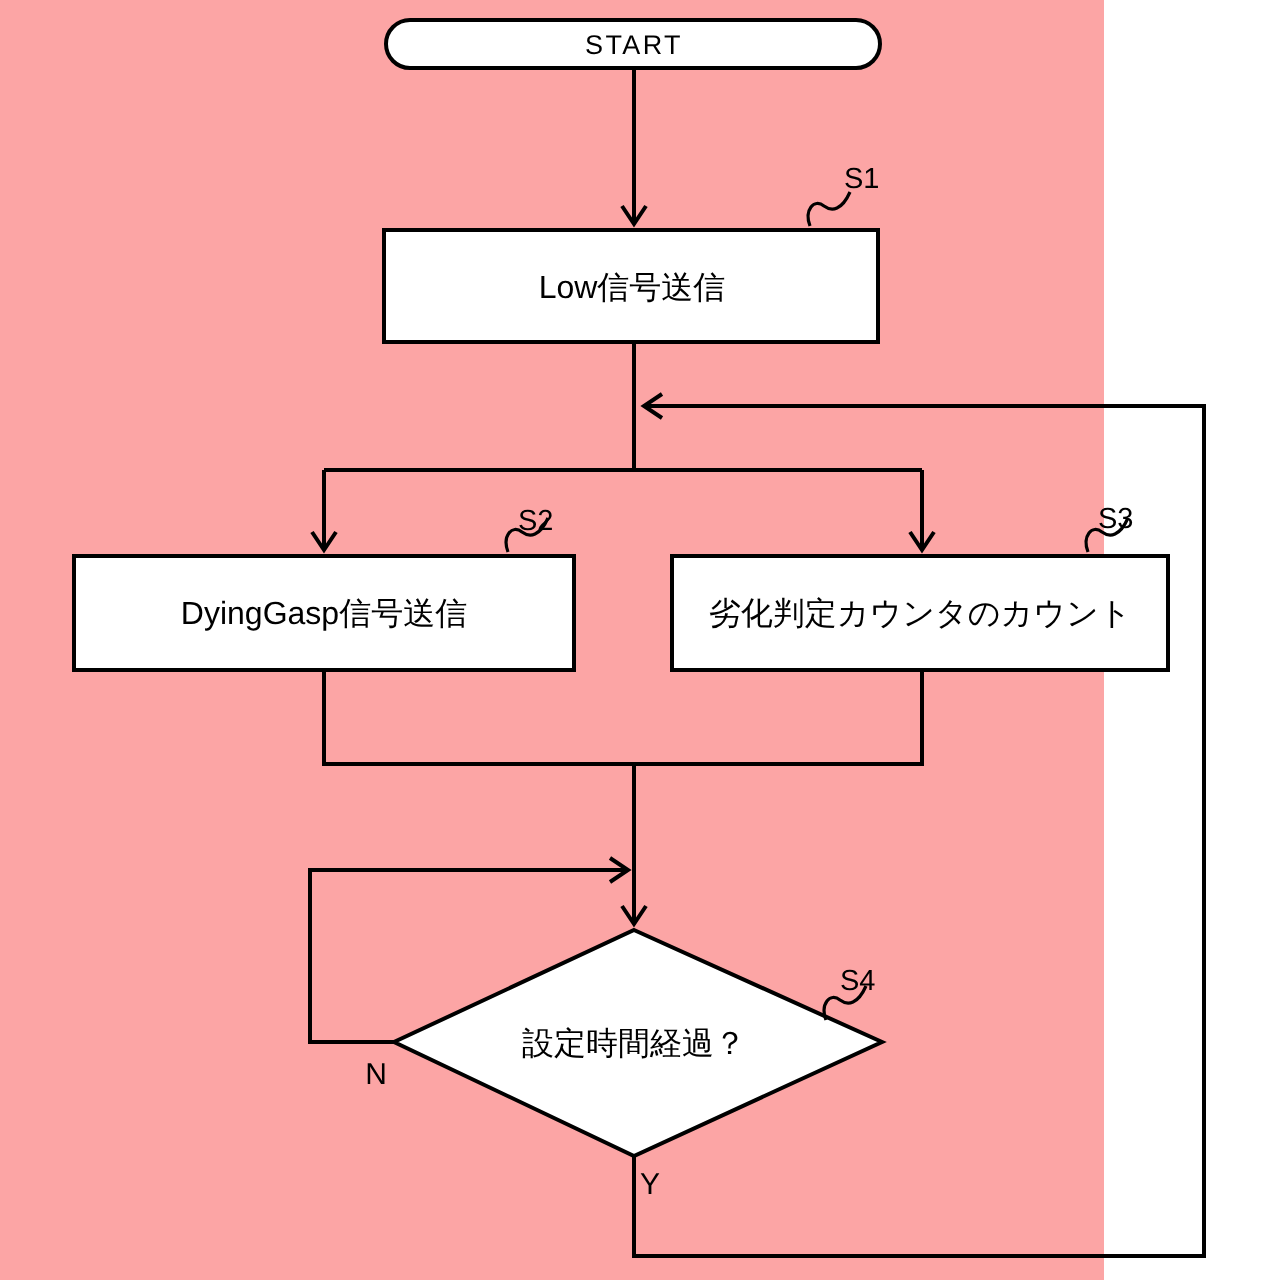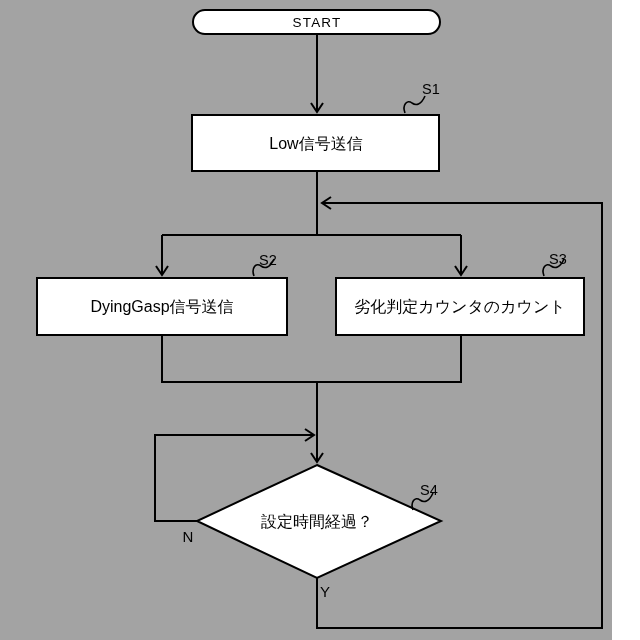--- a/index.html
+++ b/index.html
@@ -4,23 +4,23 @@
 <style>
   html, body {
     margin: 0;
     padding: 0;
     background: #ffffff;
     width: 640px;
     height: 640px;
     overflow: hidden;
   }
   .canvas-wrap {
-    width: 612px;
+    width: 552px;
     height: 640px;
-    background: #a3a3a3;
+    background: #fca5a5;
   }
   svg text {
     font-family: "Liberation Sans", "DejaVu Sans", sans-serif;
     fill: #000000;
   }
   .edge {
     stroke: #000000;
     stroke-width: 2;
     fill: none;
   }

